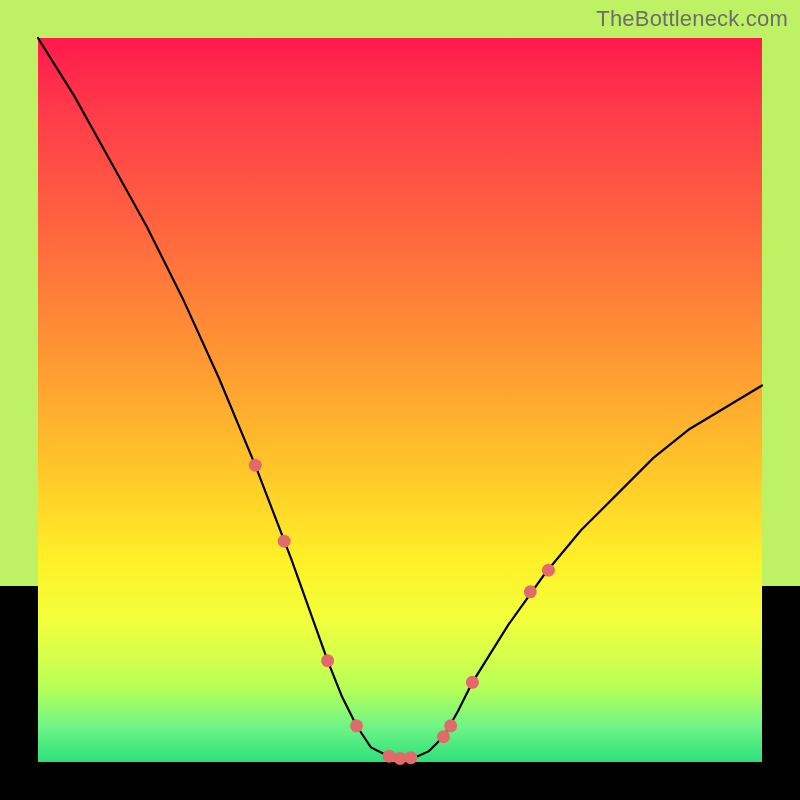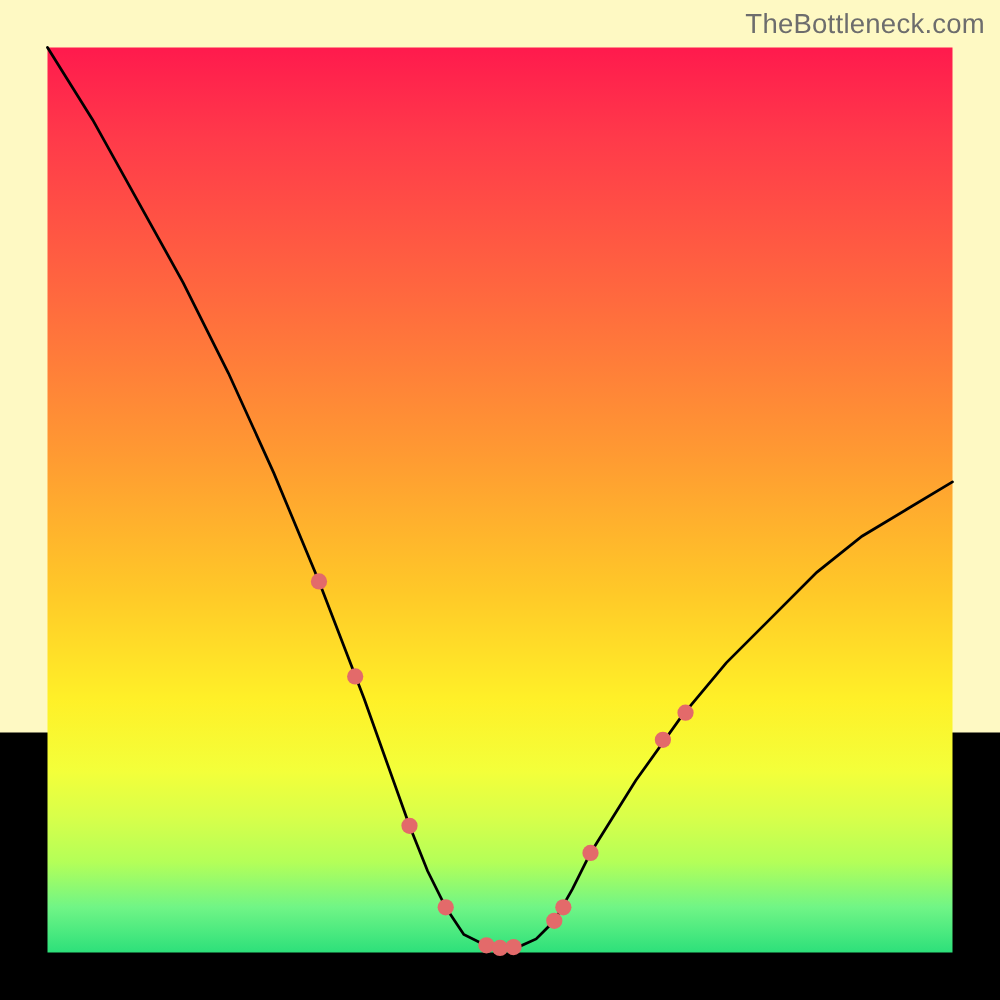--- a/index.html
+++ b/index.html
@@ -8,21 +8,21 @@
     width: 800px;
     height: 800px;
     overflow: hidden;
     background: #000;
     font-family: Arial, Helvetica, sans-serif;
   }
   .frame {
     position: relative;
     width: 800px;
     height: 586px;
-    background: #fef9c3;
+    background: #bef264;
   }
   .plot-area {
     position: absolute;
     left: 38px;
     top: 38px;
     width: 724px;
     height: 724px;
     
     background: linear-gradient(
       to bottom,

